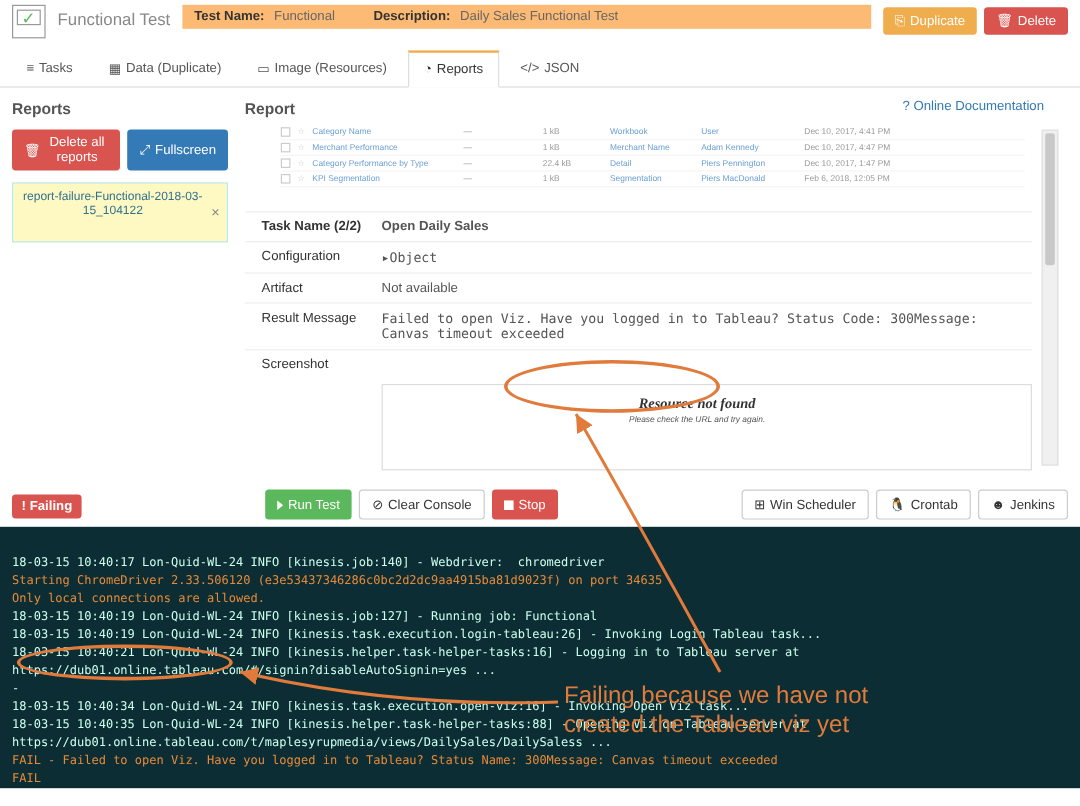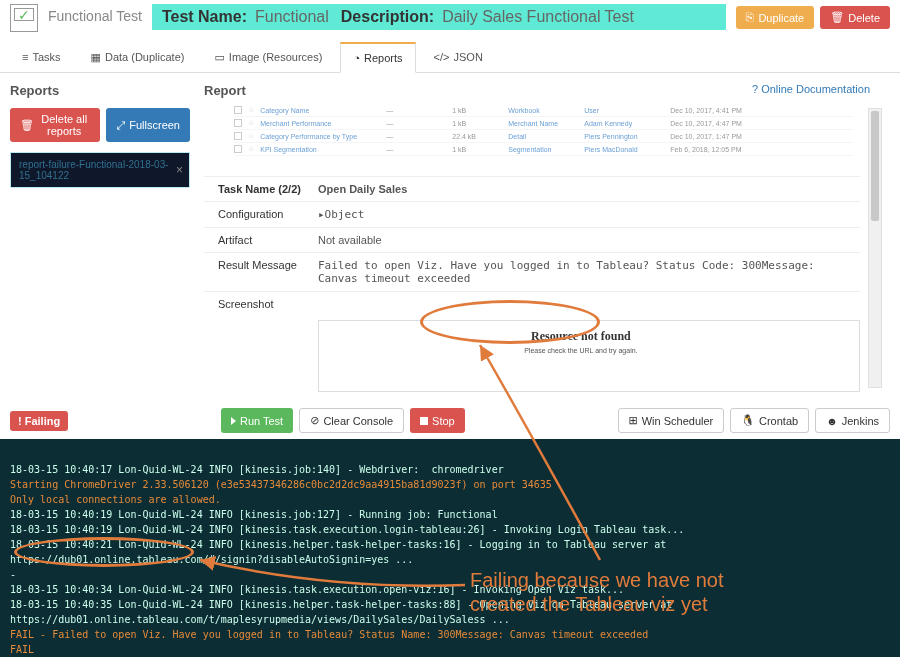--- a/index.html
+++ b/index.html
@@ -2,55 +2,55 @@
 <html><head>
 <meta charset="utf-8">
 <style>
   * { box-sizing: border-box; margin: 0; padding: 0; }
   body { font-family: "Helvetica Neue", Helvetica, Arial, sans-serif; font-size: 12px; color: #333; background: #fff; width: 900px; }
   .topbar { display: flex; align-items: flex-start; padding: 4px 10px 0 10px; gap: 10px; }
   .logo { width: 28px; height: 28px; border: 1px solid #999; position: relative; }
   .logo::before { content:""; position:absolute; left:3px; top:3px; right:3px; bottom:10px; border:1px solid #999; }
   .logo::after { content:"✓"; position:absolute; left:7px; top:2px; color:#5cb85c; font-size:14px; }
   .title { font-size: 14px; color: #888; margin-top:4px; }
-  .meta { flex:1; background:#5eead4; padding:4px 10px; display:flex; gap:12px; font-size:16px; color:#666; }
+  .meta { flex:1; background:#fdba74; padding:4px 10px; display:flex; gap:32px; font-size:11px; color:#666; }
   .meta b { color:#333; margin-right:8px; }
   .top-actions { display:flex; gap:6px; margin-top:2px;}
   .btn { border:none; padding:5px 10px; font-size:11px; border-radius:3px; cursor:pointer; display:inline-flex; align-items:center; gap:4px; }
   .btn-orange { background:#f0ad4e; color:#fff; }
   .btn-red { background:#d9534f; color:#fff; }
   .btn-blue { background:#337ab7; color:#fff; }
   .btn-green { background:#5cb85c; color:#fff; }
   .btn-default { background:#fff; color:#333; border:1px solid #ccc; }
   .tabs { border-bottom:1px solid #ddd; margin:10px 0 0 0; padding:0 10px; display:flex; gap:6px; }
   .tab { padding:8px 12px; font-size:11px; color:#555; cursor:pointer; display:flex; align-items:center; gap:4px; }
   .tab.active { border:1px solid #ddd; border-bottom:1px solid #fff; border-top:2px solid #f0ad4e; color:#333; margin-bottom:-1px; background:#fff;}
   .content { display:flex; }
   .sidebar { width:200px; padding:10px; }
   .sidebar h4 { font-size:13px; font-weight:bold; margin-bottom:10px; color:#555; }
   .side-actions { display:flex; gap:6px; margin-bottom:10px; }
-  .report-item { background:#0f172a; border:1px solid #bce8f1; padding:6px 20px 6px 8px; font-size:10px; color:#31708f; position:relative; cursor:pointer;}
+  .report-item { background:#fef9c3; border:1px solid #bce8f1; padding:6px 20px 20px 8px; font-size:10px; color:#31708f; position:relative; cursor:pointer;text-align:center;}
   .report-item .x { position:absolute; right:6px; top:50%; transform:translateY(-50%); color:#888; font-size:12px; cursor:pointer;}
   .main { flex:1; padding:10px 14px 10px 4px; position:relative; min-height:300px; }
   .main h4 { font-size:13px; font-weight:bold; margin-bottom:6px; color:#555;}
   .doclink { position:absolute; right:30px; top:10px; color:#337ab7; font-size:11px; cursor:pointer; display:flex; align-items:center; gap:3px;}
   .report-inner { border:none; position:relative; padding-right:26px;}
   .vscroll { position:absolute; right:4px; top:4px; bottom:4px; width:14px; background:#f0f0f0; border:1px solid #e0e0e0;}
   .vscroll .thumb { position:absolute; left:2px; right:2px; top:2px; height:110px; background:#c8c8c8; border-radius:2px;}
   .mini-table { padding: 0 6px 10px 30px; margin-bottom:10px; font-size:7px; color:#999; }
   .mini-row { display:flex; align-items:center; gap:6px; padding:2px 0; border-bottom:1px solid #f5f5f5;}
   .mini-row .cb { width:8px; height:8px; border:1px solid #ccc; }
   .mini-row .n { width:120px; color:#6a9fd4; }
   .mini-row .c2 { width:60px; } .mini-row .c3 { width:50px; } .mini-row .c4 { width:70px; color:#6a9fd4;} .mini-row .c5{ width:80px; color:#6a9fd4;} .mini-row .c6{ width:90px;}
   .kv { display:flex; border-top:1px solid #eee; padding:6px 0 6px 14px; font-size:11px; }
   .kv .k { width:100px; color:#333; font-weight:bold; }
   .kv .v { flex:1; color:#555; font-family: inherit;}
   .kv .mono { font-family: Menlo, Consolas, monospace; font-size:11px;}
   .kv-head .k { font-weight:bold; }
-  .screenshot-box { border:1px solid #ddd; margin:4px 0 0 114px; height:72px; position:relative; background:#fff; }
+  .screenshot-box { border:1px solid #ddd; margin:4px 0 0 114px; height:72px; position:relative; background:#fff;font-style:italic; }
   .screenshot-box .msg { position:absolute; left:38%; top:8px; text-align:center;}
   .screenshot-box .msg b { font-family: "Times New Roman", serif; font-size:12px;}
   .screenshot-box .msg small { display:block; font-size:7px; color:#555; margin-top:3px;}
   .controls { display:flex; padding:6px 10px; align-items:center; gap:20px; }
   .controls .left { }
   .controls .center { flex:1; display:flex; justify-content:center; gap:6px;}
   .controls .right { display:flex; gap:6px;}
   .badge-fail { background:#d9534f; color:#fff; padding:4px 8px; border-radius:3px; font-size:11px; font-weight:bold;}
   .console { background:#0c2d33; color:#cfe; font-family: Menlo, Consolas, monospace; font-size:10px; padding:8px 10px; line-height:1.5; white-space:pre-wrap; position:relative; height:218px; overflow:hidden;}
   .console .orange { color:#e68a3a; }

